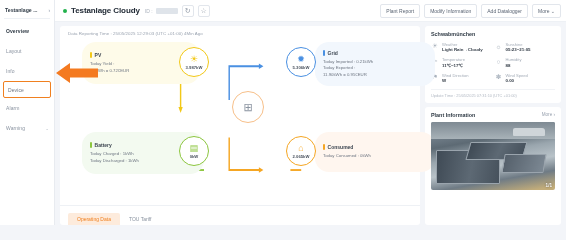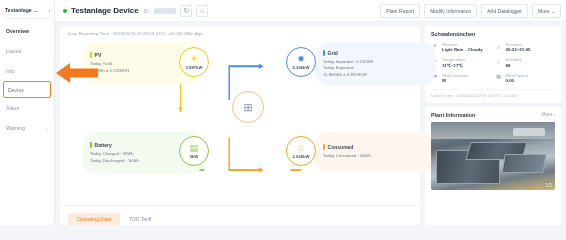--- a/index.html
+++ b/index.html
@@ -175,21 +175,21 @@
   <div class="arrow-wrap">
     <svg width="42" height="22" viewBox="0 0 42 22">
       <polygon points="0,11 14,1 14,6.5 42,6.5 42,15.5 14,15.5 14,21" fill="#f47a20"></polygon>
     </svg>
   </div>
 
   <div class="main">
 
     <div class="topbar">
       <span class="plant-dot"></span>
-      <span class="plant-title">Testanlage Device</span>
+      <span class="plant-title">Testanlage Cloudy</span>
       <span class="plant-id">ID :</span>
       <span class="id-redact"></span>
       <span class="ico-btn">↻</span>
       <span class="ico-btn">☆</span>
 
       <div class="top-actions">
         <button class="tbtn">Plant Report</button>
         <button class="tbtn">Modify Information</button>
         <button class="tbtn">Add Datalogger</button>
         <button class="tbtn">More ⌄</button>

